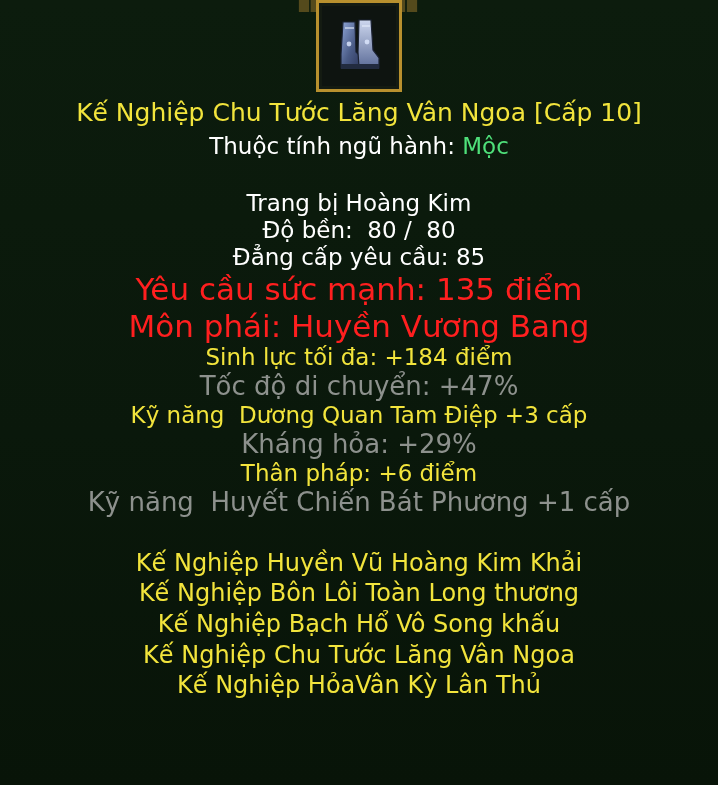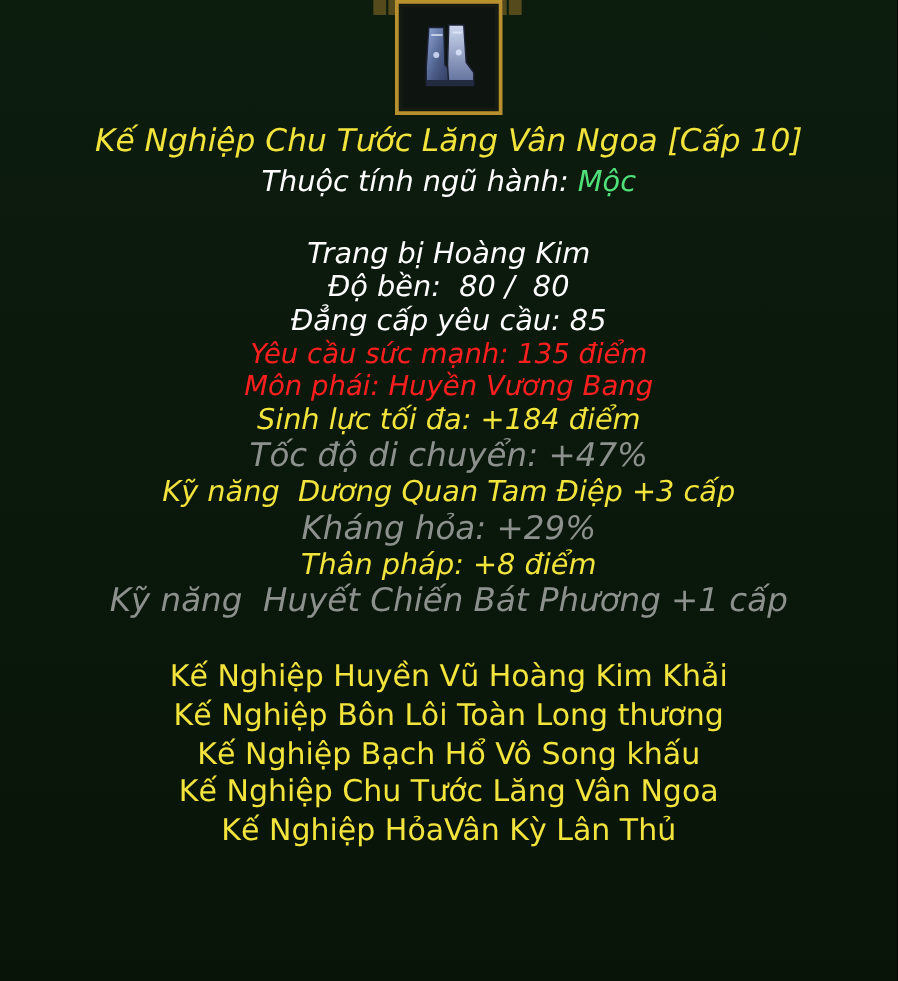--- a/index.html
+++ b/index.html
@@ -66,40 +66,39 @@
     position: absolute;
     top: 96px;
     left: 0;
     width: 718px;
   }
 
   .line {
     display: block;
     line-height: 1.18;
     white-space: pre;
-    font-style: italic;
   }
   .title {
     color: #f2e43c;
     font-size: 25px;
     margin-top: 2px;
   }
   .attr-line {
     font-size: 23px;
     color: #ffffff;
     margin-top: 5px;
     text-align: center;
   }
   .attr-value { color: #4fe07a; }
 
   .gap { height: 30px; }
 
   .white { color: #ffffff; font-size: 23px; }
   .yellow { color: #f2e43c; font-size: 23px; }
-  .red { color: #ff1f1f; font-size: 22px; text-align: center; }
+  .red { color: #ff1f1f; font-size: 31px; text-align: center; }
   .gray { color: #8d918d; font-size: 26px; }
 
   .footer-list { margin-top: 0; }
   .footer-line {
     color: #f2e43c;
     font-size: 24px;
     line-height: 1.28;
     white-space: pre;
   }
 </style>
@@ -147,21 +146,21 @@
 
     <div class="line white">Trang bị Hoàng Kim</div>
     <div class="line white">Độ bền:  80 /  80</div>
     <div class="line white">Đẳng cấp yêu cầu: 85</div>
     <div class="line red">Yêu cầu sức mạnh: 135 điểm</div>
     <div class="line red">Môn phái: Huyền Vương Bang</div>
     <div class="line yellow">Sinh lực tối đa: +184 điểm</div>
     <div class="line gray">Tốc độ di chuyển: +47%</div>
     <div class="line yellow">Kỹ năng  Dương Quan Tam Điệp +3 cấp</div>
     <div class="line gray">Kháng hỏa: +29%</div>
-    <div class="line yellow">Thân pháp: +8 điểm</div>
+    <div class="line yellow">Thân pháp: +6 điểm</div>
     <div class="line gray">Kỹ năng  Huyết Chiến Bát Phương +1 cấp</div>
 
     <div class="gap"></div>
 
     <div class="footer-list">
       <div class="footer-line">Kế Nghiệp Huyền Vũ Hoàng Kim Khải</div>
       <div class="footer-line">Kế Nghiệp Bôn Lôi Toàn Long thương</div>
       <div class="footer-line">Kế Nghiệp Bạch Hổ Vô Song khấu</div>
       <div class="footer-line">Kế Nghiệp Chu Tước Lăng Vân Ngoa</div>
       <div class="footer-line">Kế Nghiệp HỏaVân Kỳ Lân Thủ</div>

